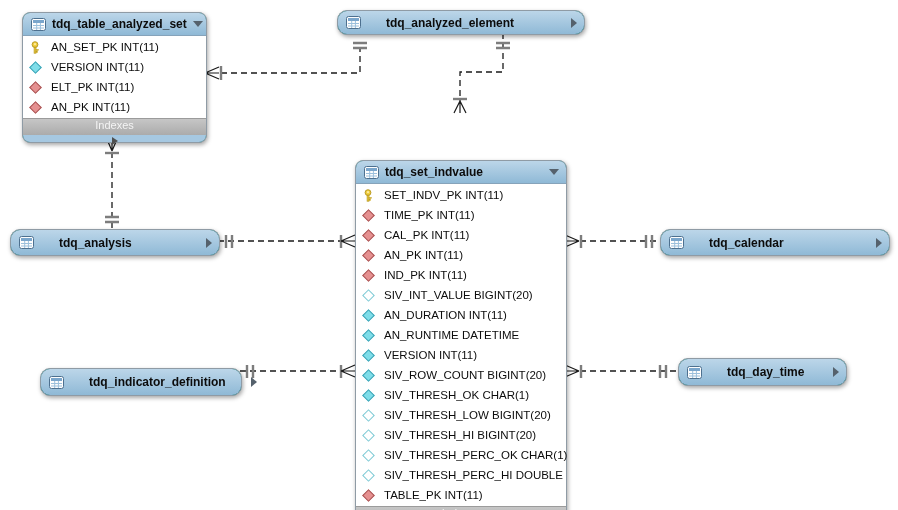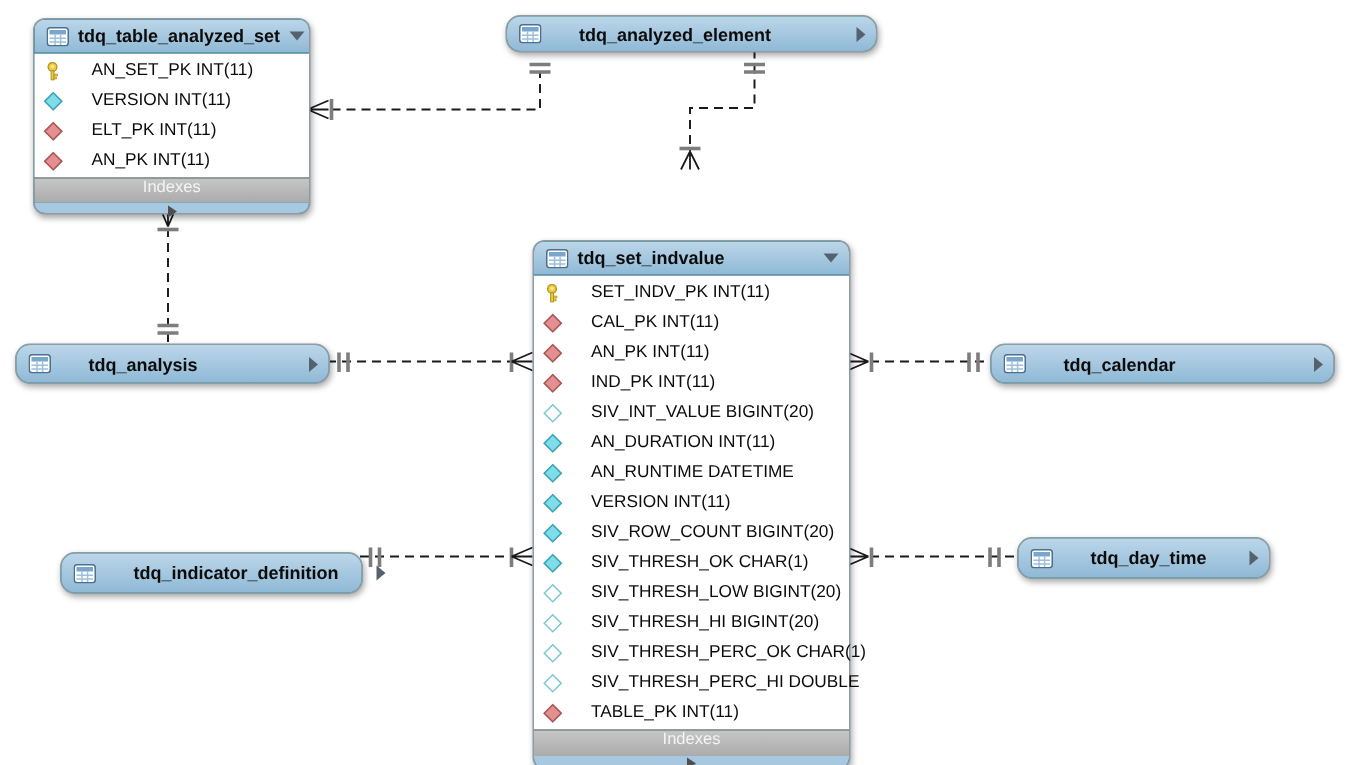--- a/index.html
+++ b/index.html
@@ -27,21 +27,21 @@
   .tbl.collapsed .tbl-header{
     border-bottom:none;border-radius:9px;height:100%;gap:25px;
   }
   .tbl-title{
     font-size:12px;font-weight:bold;color:#0c0c0c;
     white-space:nowrap;flex:1 1 auto;
   }
   .tri-down{width:0;height:0;border-left:5px solid transparent;border-right:5px solid transparent;border-top:6px solid #55616c;flex:0 0 auto;}
   .tri-right{width:0;height:0;border-top:5px solid transparent;border-bottom:5px solid transparent;border-left:6px solid #55616c;flex:0 0 auto;}
   .rows{background:#fff;padding:1px 0;}
-  .row{height:20px;display:flex;align-items:center;gap:20px;padding:0 6px;}
+  .row{height:20px;display:flex;align-items:center;gap:10px;padding:0 6px;}
   .collabel{font-size:11.5px;color:#0c0c0c;white-space:nowrap;}
   .colicon{flex:0 0 12px;width:12px;height:12px;display:flex;align-items:center;justify-content:center;}
   .diamond{width:7px;height:7px;transform:rotate(45deg);}
   .foreign-key .diamond{background:#e59090;border:1px solid #a85555;}
   .attribute-notnull .diamond{background:#7edde9;border:1px solid #3da2b4;}
   .attribute-nullable .diamond{background:#ffffff;border:1px solid #7cc9d4;}
   .tbl-footer{
     height:16px;display:flex;align-items:center;gap:6px;
     padding:0 7px;justify-content:space-between;
     background:linear-gradient(#c6c6c6,#ababab);
@@ -204,20 +204,26 @@
             <rect x="6" y="8.4" width="2.3" height="1.2" fill="#f0cd3c" stroke="#b3941f" stroke-width="0.5"></rect>
             <rect x="6" y="10.4" width="1.7" height="1.2" fill="#f0cd3c" stroke="#b3941f" stroke-width="0.5"></rect>
           </svg>
         </span>
         <span class="collabel">SET_INDV_PK INT(11)</span>
       </div>
       <div class="row">
         <span class="colicon foreign-key">
           <span class="diamond"></span>
         </span>
+        <span class="collabel">TIME_PK INT(11)</span>
+      </div>
+      <div class="row">
+        <span class="colicon foreign-key">
+          <span class="diamond"></span>
+        </span>
         <span class="collabel">CAL_PK INT(11)</span>
       </div>
       <div class="row">
         <span class="colicon foreign-key">
           <span class="diamond"></span>
         </span>
         <span class="collabel">AN_PK INT(11)</span>
       </div>
       <div class="row">
         <span class="colicon foreign-key">

